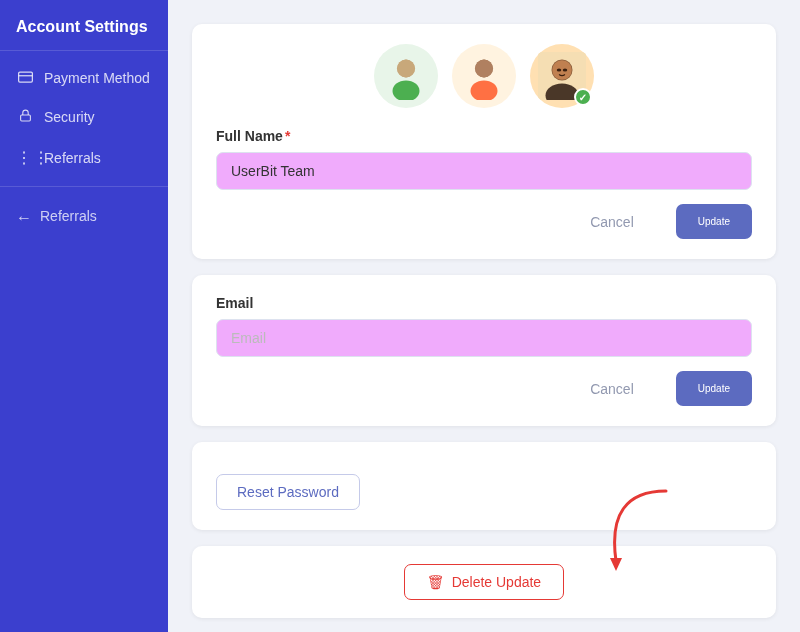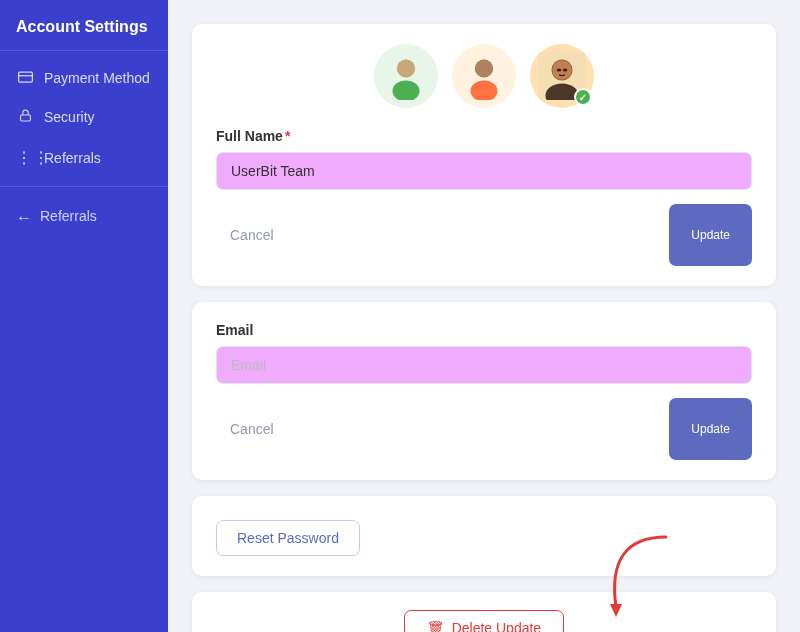--- a/index.html
+++ b/index.html
@@ -126,54 +126,54 @@
       padding: 10px 14px;
       font-size: 14px;
       color: #333;
       outline: none;
       background: #f0abfc;
     }
     .form-input::placeholder { color: #bbb; }
 
     .btn-row {
       display: flex;
-      justify-content: space-between;
-      gap: 0;
+      justify-content: flex-end;
+      gap: 28px;
       margin-top: 14px;
     }
     .btn-cancel {
       background: none;
       border: none;
       color: #9299b0;
       font-size: 14px;
       cursor: pointer;
       padding: 8px 14px;
     }
     .btn-update {
       background: #5c6bc0;
       color: white;
       border: none;
       border-radius: 7px;
-      padding: 24px 22px;
-      font-size: 12px;
+      padding: 12px 22px;
+      font-size: 10px;
       cursor: pointer;
       font-weight: 500;
     }
 
     
     .btn-reset {
       background: white;
       border: 1.5px solid #c5cae9;
       color: #5c6bc0;
       border-radius: 7px;
       padding: 9px 20px;
       font-size: 14px;
       cursor: pointer;
       font-weight: 500;
-      margin-top: 4px;
+      margin-top: 12px;
     }
 
     
     .delete-section {
       display: flex;
       justify-content: center;
       align-items: center;
       padding: 18px 24px;
       background: white;
       border-radius: 10px;

